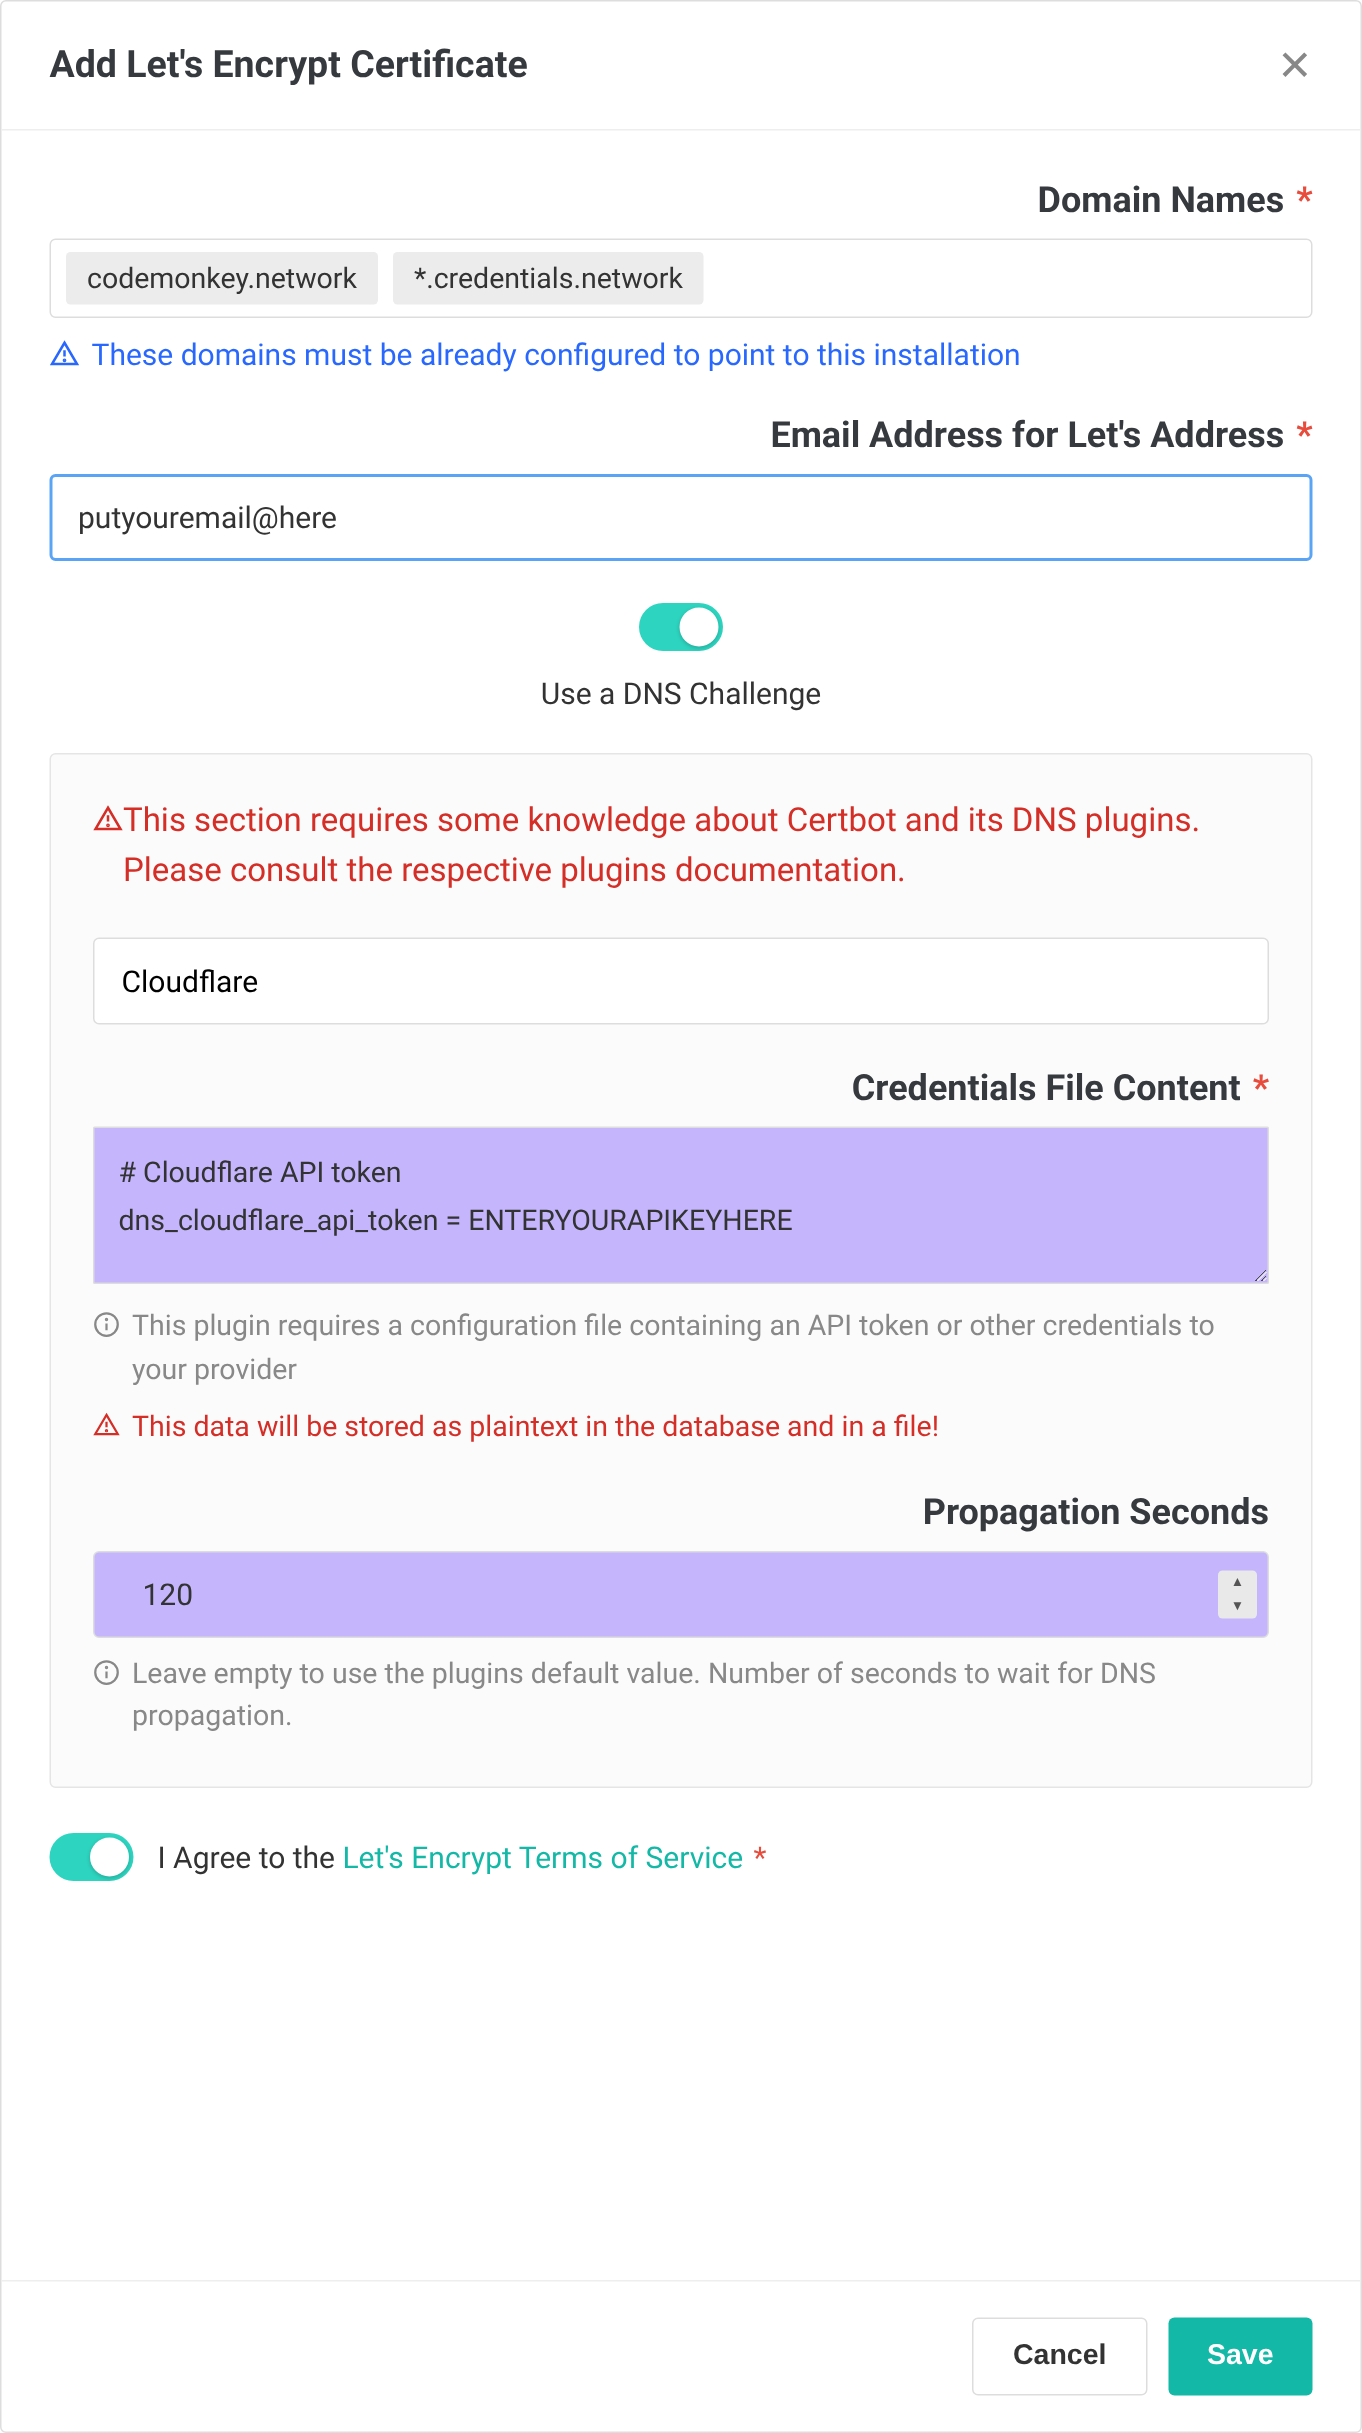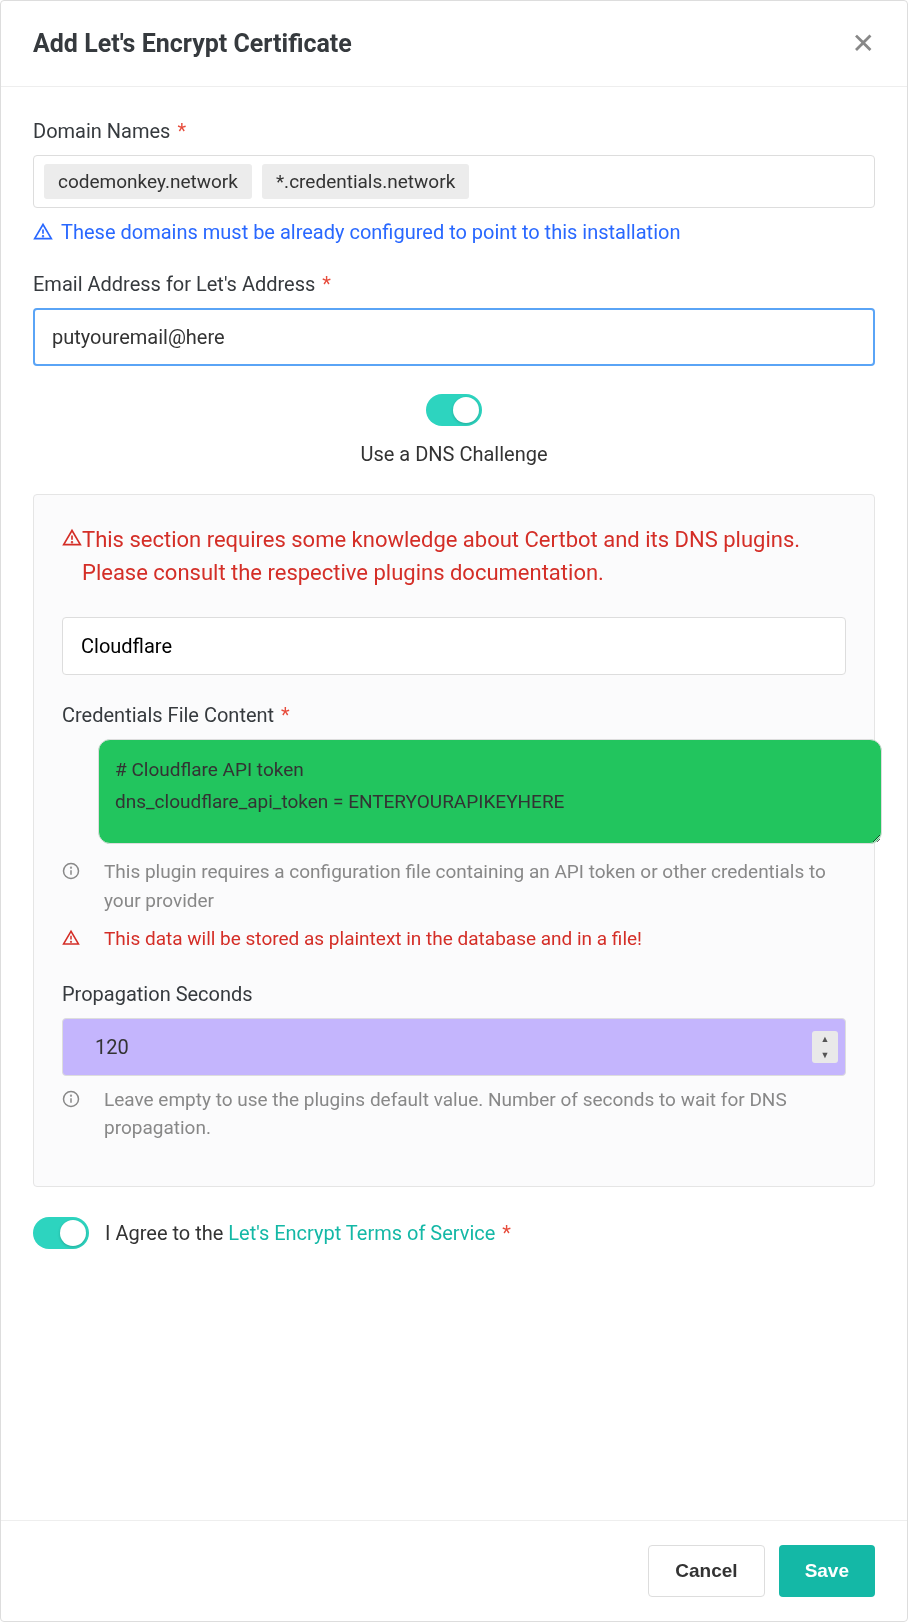--- a/index.html
+++ b/index.html
@@ -47,25 +47,26 @@
     }
     .modal-body {
       padding: 32px;
       flex: 1;
       overflow-y: auto;
     }
     .form-group {
       margin-bottom: 28px;
     }
     .form-label {
-      font-size: 20px;
-      font-weight: 400;
+      font-size: 24px;
+      font-weight: 700;
       color: #363a3e;
       margin-bottom: 12px;
       display: block;
+      text-align: right;
     }
     .required {
       color: #e74c3c;
       margin-left: 2px;
     }
     .chip-input {
       border: 1px solid #ddd;
       border-radius: 4px;
       padding: 8px 10px;
       display: flex;
@@ -165,30 +166,29 @@
       border: 1px solid #ddd;
       border-radius: 4px;
       padding: 16px 18px;
       font-size: 20px;
       color: #000000;
       background: #fff;
     }
     .textarea-field {
       width: 100%;
       border: 1px solid #ddd;
-      border-radius: 12px;
+      border-radius: 1px;
       padding: 14px 16px;
       font-size: 19px;
       color: #333;
-      background: #22c55e;
+      background: #c4b5fd;
       font-family: inherit;
       line-height: 1.7;
       min-height: 105px;
       resize: vertical;
-      margin-left: 36px;
     }
     .number-wrapper {
       position: relative;
       width: 100%;
     }
     .number-input {
       width: 100%;
       border: 1px solid #ddd;
       border-radius: 4px;
       padding: 16px 32px;
@@ -214,21 +214,21 @@
       display: flex;
       align-items: center;
       justify-content: center;
       font-size: 9px;
       color: #555;
       cursor: pointer;
     }
     .helper-row {
       display: flex;
       align-items: flex-start;
-      gap: 24px;
+      gap: 8px;
       margin-top: 10px;
       font-size: 19px;
       line-height: 1.5;
     }
     .helper-row svg {
       margin-top: 4px;
       flex-shrink: 0;
     }
     .agree-row {
       display: flex;
@@ -349,21 +349,21 @@
         <div class="helper-row info-red">
           <svg width="18" height="18" viewBox="0 0 24 24" fill="none" stroke="#d42e27" stroke-width="2">
             <path d="M12 3 L22 20 L2 20 Z"></path>
             <line x1="12" y1="9" x2="12" y2="14"></line>
             <circle cx="12" cy="17" r="0.5" fill="#d42e27"></circle>
           </svg>
           <span>This data will be stored as plaintext in the database and in a file!</span>
         </div>
       </div>
 
-      <div class="form-group" style="margin-bottom:15px">
+      <div class="form-group" style="margin-bottom:4px">
         <label class="form-label">
           <span>Propagation Seconds</span>
         </label>
         <div class="number-wrapper">
           <input type="text" class="number-input" value="120" style="">
           <div class="spinner">
             <div>▲</div>
             <div>▼</div>
           </div>
         </div>

